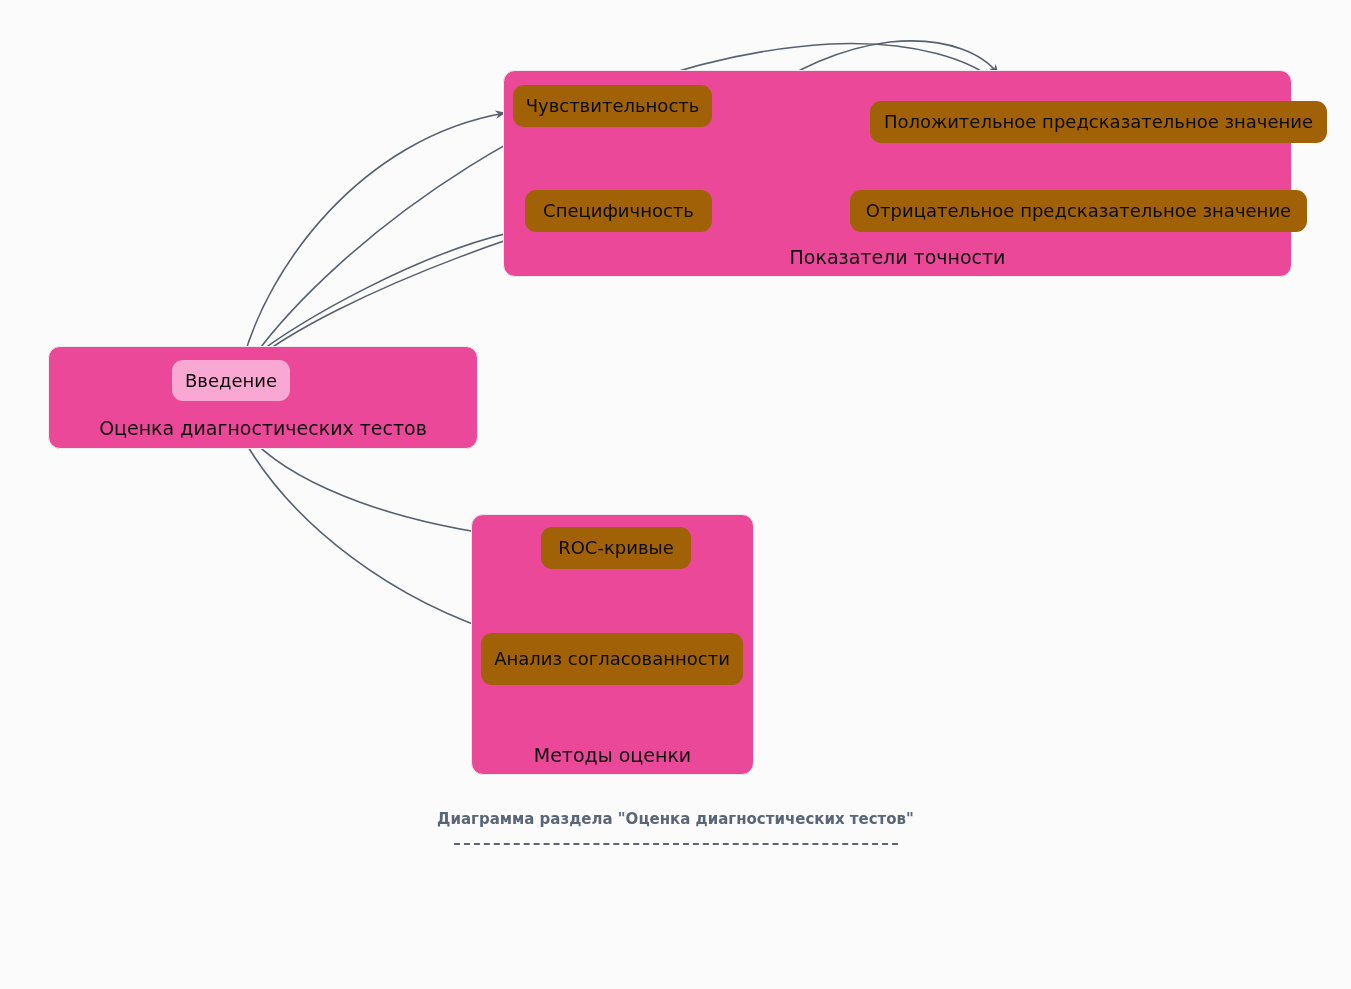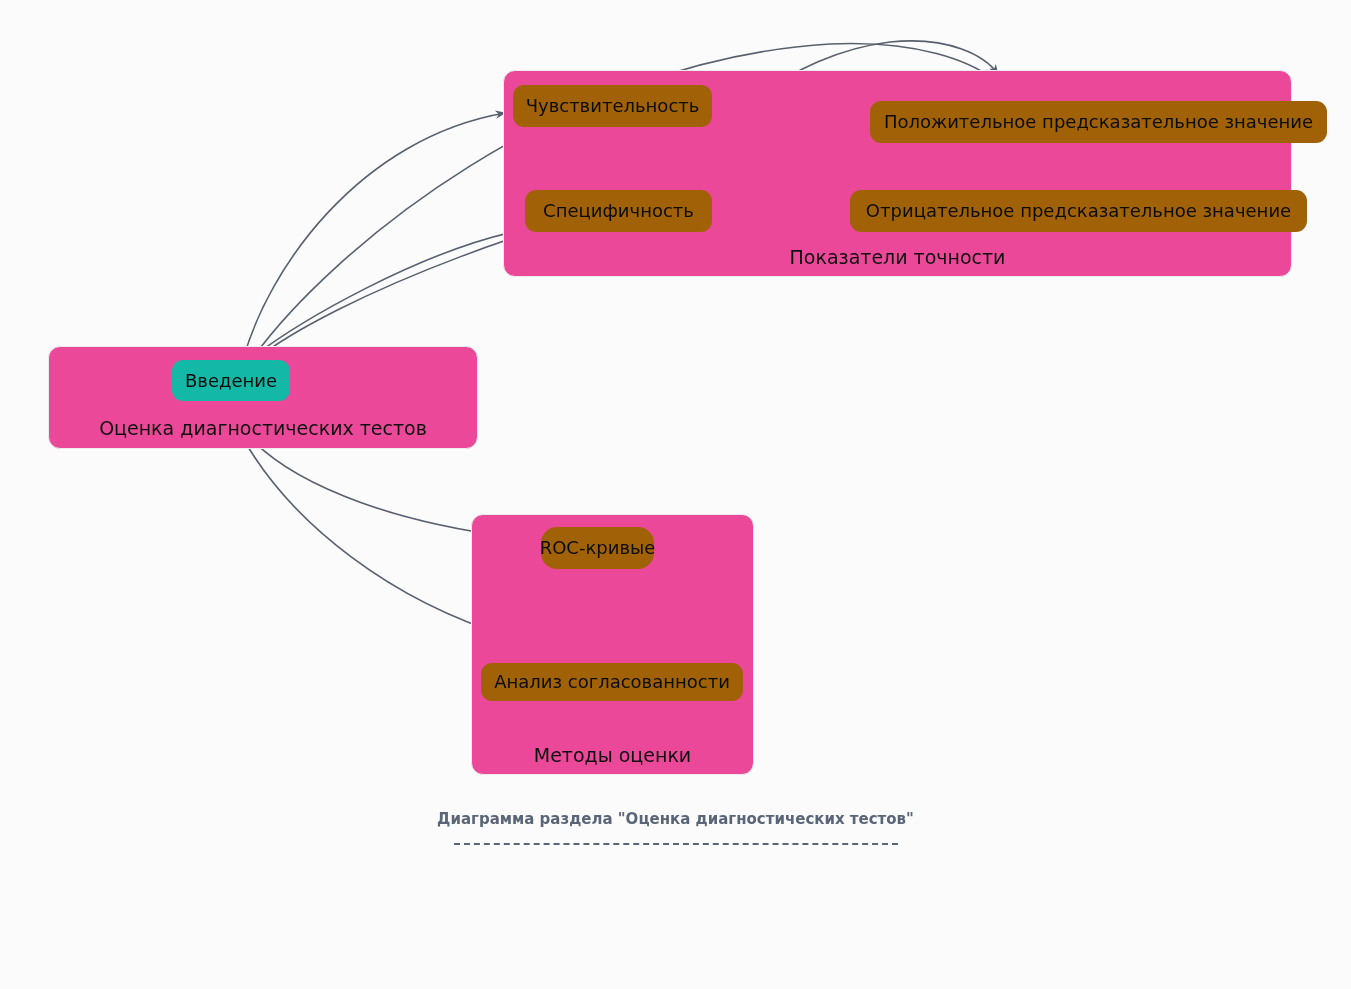--- a/index.html
+++ b/index.html
@@ -93,30 +93,30 @@
     line-height: 1;
     color: #0c0c0c;
     white-space: nowrap;
     padding: 0 16px;
     text-align: center;
   }
   .node.purple {
     background: #a16207;
   }
   .node.green {
-    background: #14b8a6;
+    background: #f9a8d4;
   }
 
   #node-intro          { left: 172px; top: 360px; width: 118px; height: 41px; }
   #node-sensitivity    { left: 513px; top: 85px;  width: 199px; height: 42px; }
   #node-specificity    { left: 525px; top: 190px; width: 187px; height: 42px; }
   #node-ppv            { left: 822px; top: 101px;  width: 457px; height: 42px; margin-left: 48px; }
   #node-npv            { left: 822px; top: 190px; width: 457px; height: 42px; margin-left: 28px; }
-  #node-roc            { left: 541px; top: 527px; width: 113px; height: 42px; border-radius: 16px; }
-  #node-agreement      { left: 481px; top: 663px; width: 262px; height: 38px; }
+  #node-roc            { left: 541px; top: 527px; width: 150px; height: 42px; }
+  #node-agreement      { left: 481px; top: 633px; width: 262px; height: 52px; }
 
   
   #footer {
     position: absolute;
     left: 0;
     right: 0;
     top: 810px;
     text-align: center;
   }
   #footer-title {

